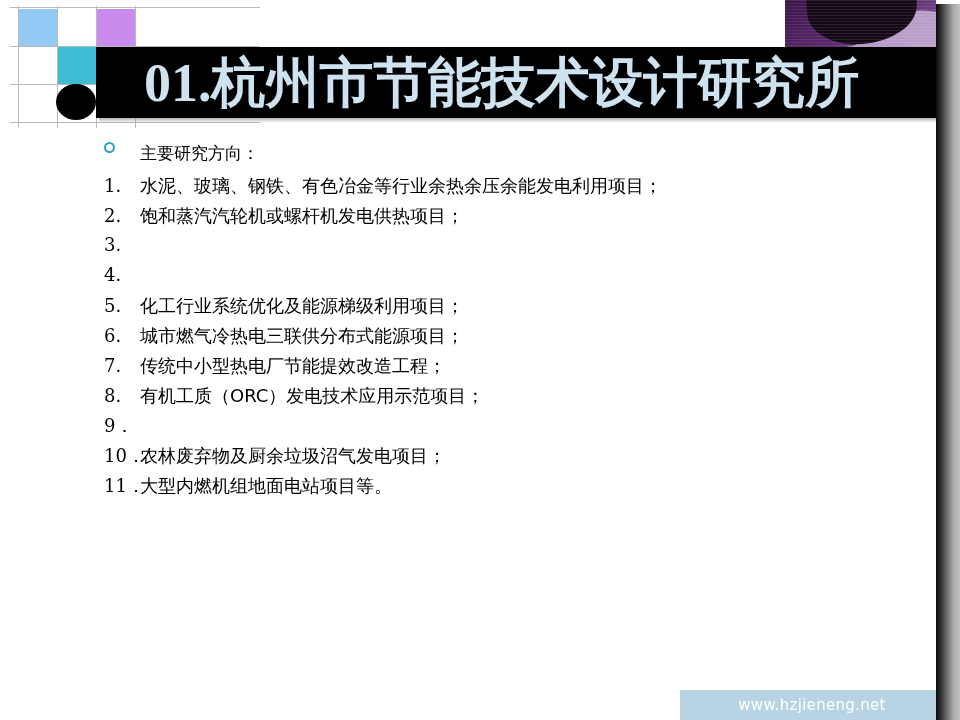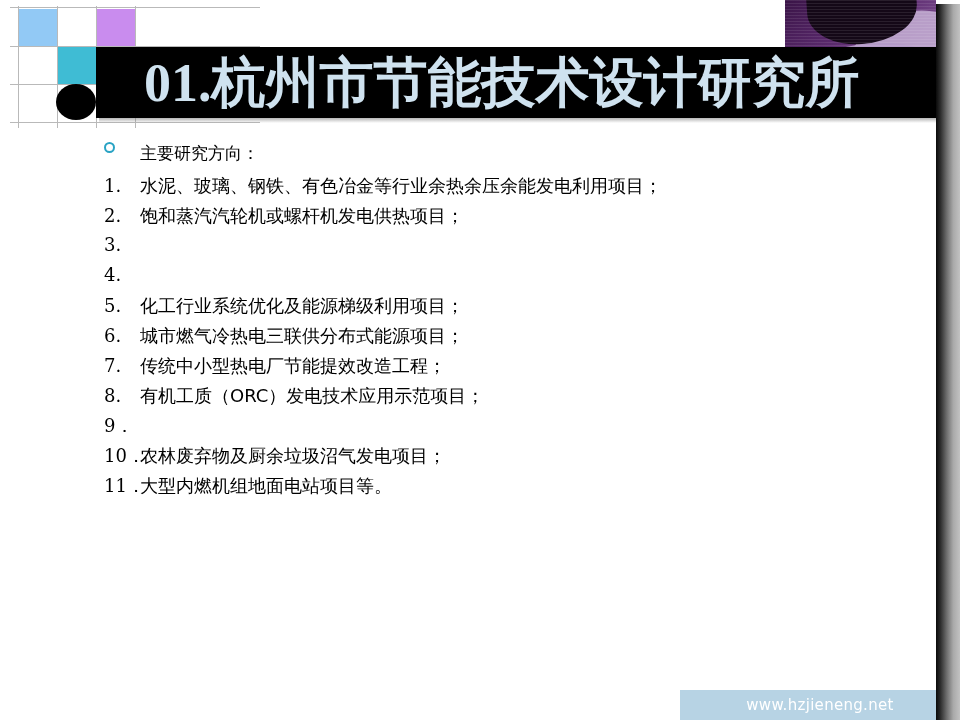--- a/index.html
+++ b/index.html
@@ -285,21 +285,21 @@
   .footer-bar {
     position: absolute;
     left: 680px;
     top: 690px;
     width: 256px;
     height: 30px;
     background: #b7d3e4;
   }
   .footer-text {
     position: absolute;
-    left: 12px;
+    left: 4px;
     top: 0;
     width: 256px;
     height: 30px;
     line-height: 30px;
     text-align: center;
     color: #ffffff;
     font-family: "DejaVu Sans", "Liberation Sans", sans-serif;
     font-size: 15px;
     letter-spacing: 0.3px;
   }

